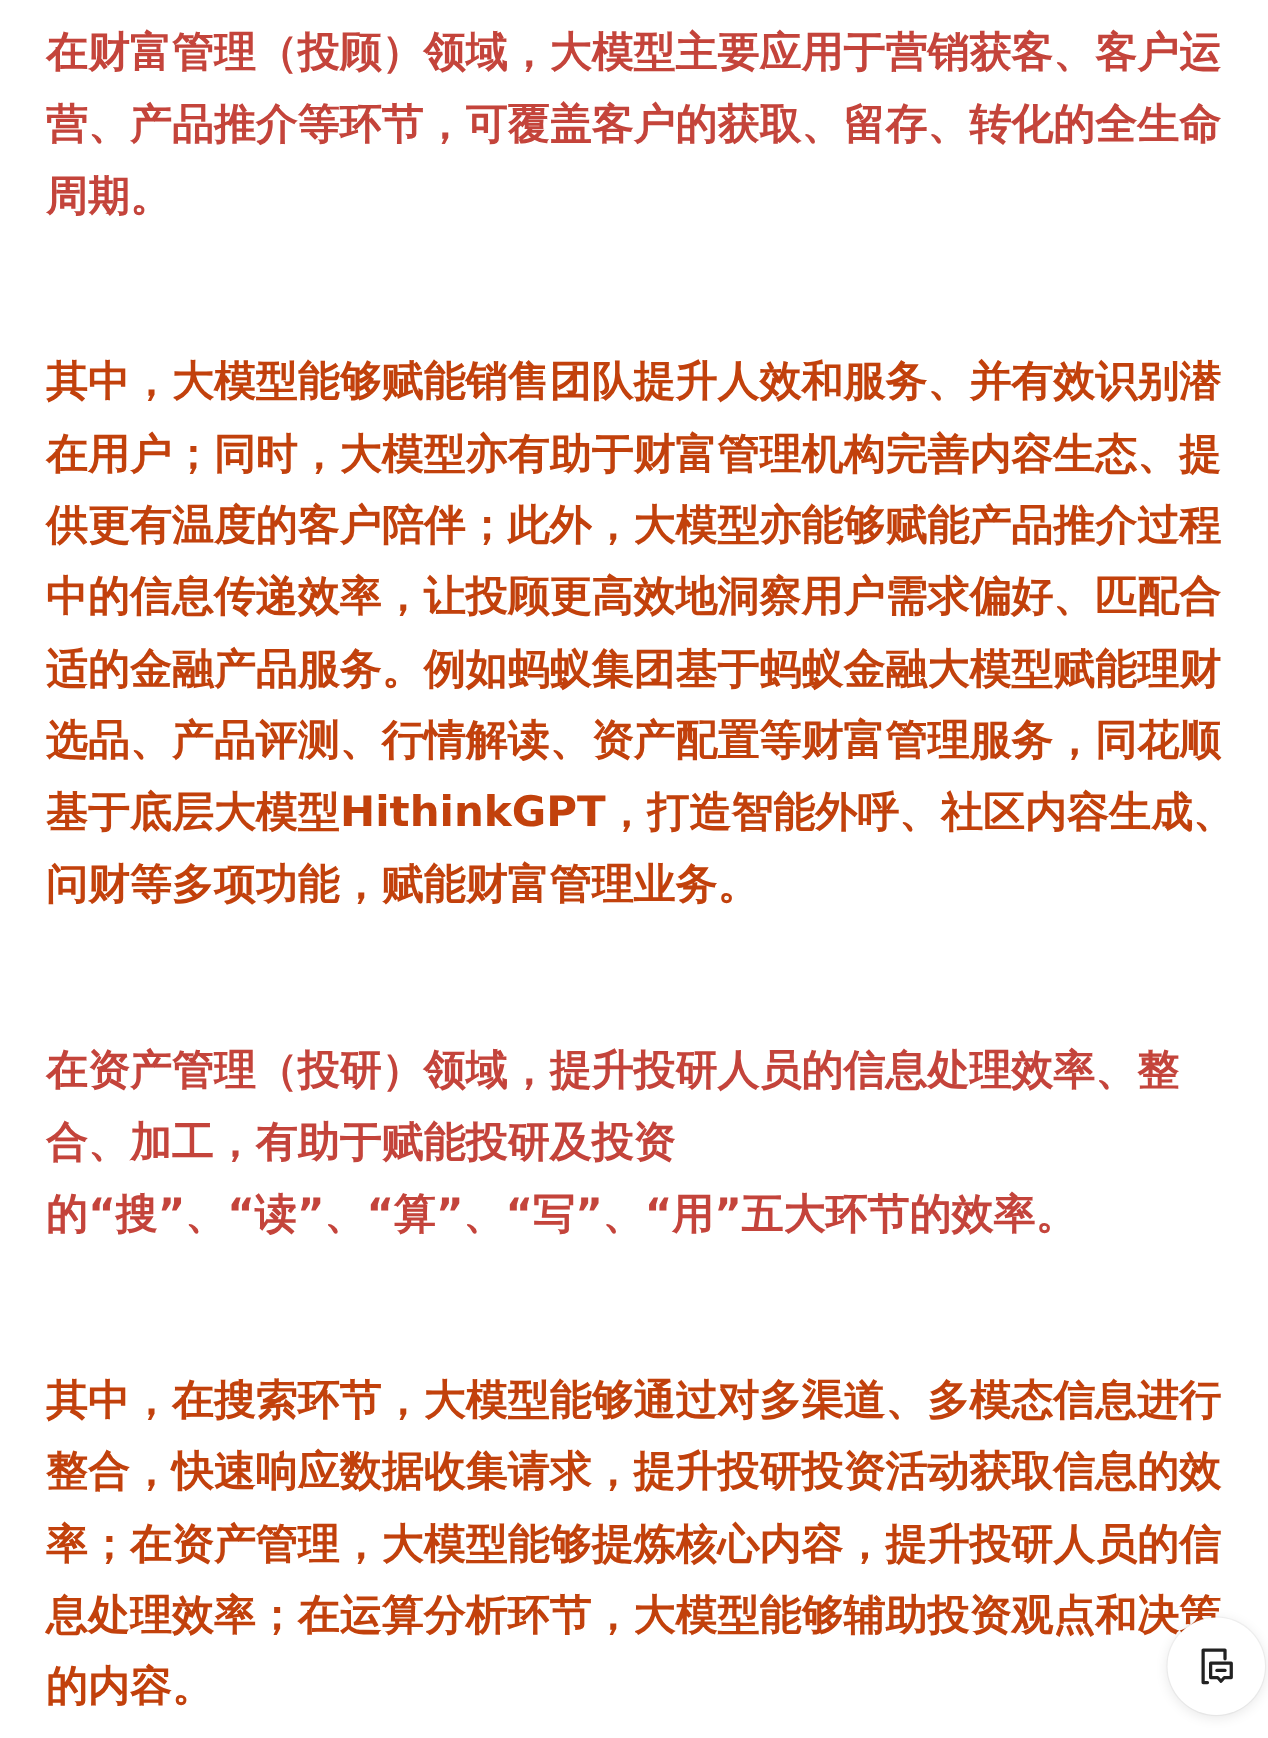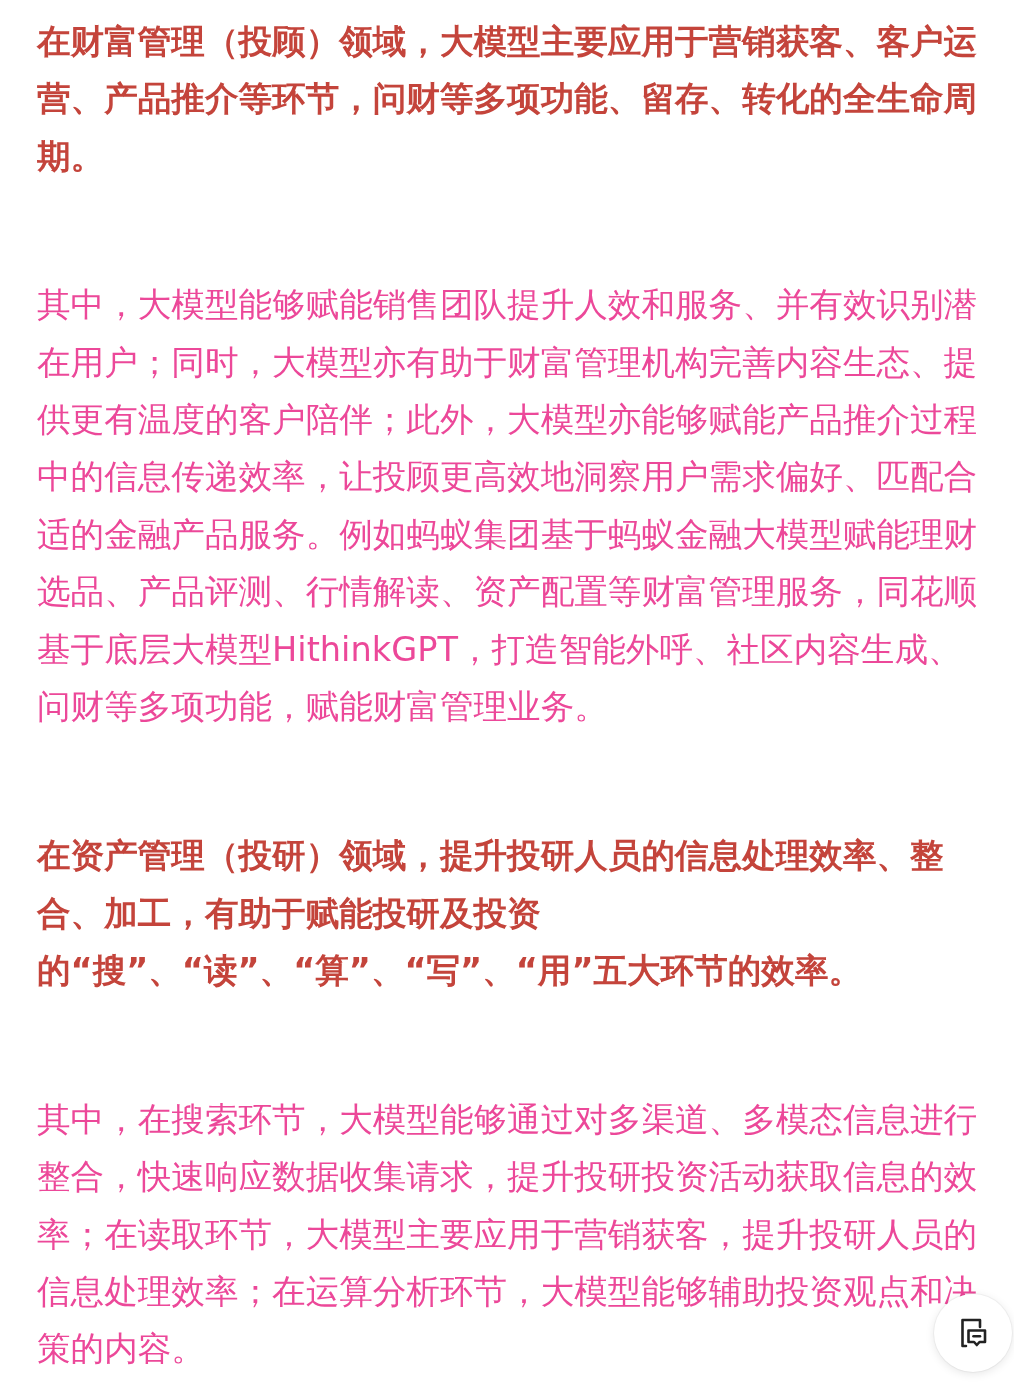--- a/index.html
+++ b/index.html
@@ -26,22 +26,22 @@
       line-height: 57.4px;
       letter-spacing: 0px;
       word-break: break-all;
       text-align: left;
     }
     .para.highlight {
       color: #c4443b;
       font-weight: bold;
     }
     .para.body-text {
-      color: #ec4899;
-      font-weight: normal;
+      color: #c2410c;
+      font-weight: bold;
     }
     .gap-1 { margin-top: 91px; }
     .gap-2 { margin-top: 92px; }
     .gap-3 { margin-top: 91px; }
 
     .float-btn {
       position: absolute;
       left: 934px;
       top: 1294px;
       width: 78px;
@@ -57,24 +57,24 @@
     .float-btn svg {
       width: 34px;
       height: 34px;
       display: block;
     }
   </style>
 </head>
 <body>
 
 <div class="article">
-  <p class="para highlight">在财富管理（投顾）领域，大模型主要应用于营销获客、客户运营、产品推介等环节，问财等多项功能、留存、转化的全生命周期。</p>
+  <p class="para highlight">在财富管理（投顾）领域，大模型主要应用于营销获客、客户运营、产品推介等环节，可覆盖客户的获取、留存、转化的全生命周期。</p>
   <p class="para body-text gap-1">其中，大模型能够赋能销售团队提升人效和服务、并有效识别潜在用户；同时，大模型亦有助于财富管理机构完善内容生态、提供更有温度的客户陪伴；此外，大模型亦能够赋能产品推介过程中的信息传递效率，让投顾更高效地洞察用户需求偏好、匹配合适的金融产品服务。例如蚂蚁集团基于蚂蚁金融大模型赋能理财选品、产品评测、行情解读、资产配置等财富管理服务，同花顺基于底层大模型HithinkGPT，打造智能外呼、社区内容生成、问财等多项功能，赋能财富管理业务。</p>
   <p class="para highlight gap-2">在资产管理（投研）领域，提升投研人员的信息处理效率、整合、加工，有助于赋能投研及投资的“搜”、“读”、“算”、“写”、“用”五大环节的效率。</p>
-  <p class="para body-text gap-3">其中，在搜索环节，大模型能够通过对多渠道、多模态信息进行整合，快速响应数据收集请求，提升投研投资活动获取信息的效率；在读取环节，大模型主要应用于营销获客，提升投研人员的信息处理效率；在运算分析环节，大模型能够辅助投资观点和决策的内容。</p>
+  <p class="para body-text gap-3">其中，在搜索环节，大模型能够通过对多渠道、多模态信息进行整合，快速响应数据收集请求，提升投研投资活动获取信息的效率；在资产管理，大模型能够提炼核心内容，提升投研人员的信息处理效率；在运算分析环节，大模型能够辅助投资观点和决策的内容。</p>
 </div>
 
 <div class="float-btn">
   <span>
     <svg viewBox="0 0 34 34" fill="none" stroke="#222222" stroke-width="2.6" stroke-linecap="round" stroke-linejoin="round">
       <path d="M10 30 H6.5 V4 H24 V11"></path>
       <path d="M12.5 14.5 H29 V26 H23.5 L20.8 29 L18.1 26 H12.5 Z"></path>
       <path d="M17.5 20.3 H24"></path>
     </svg>
   </span>

